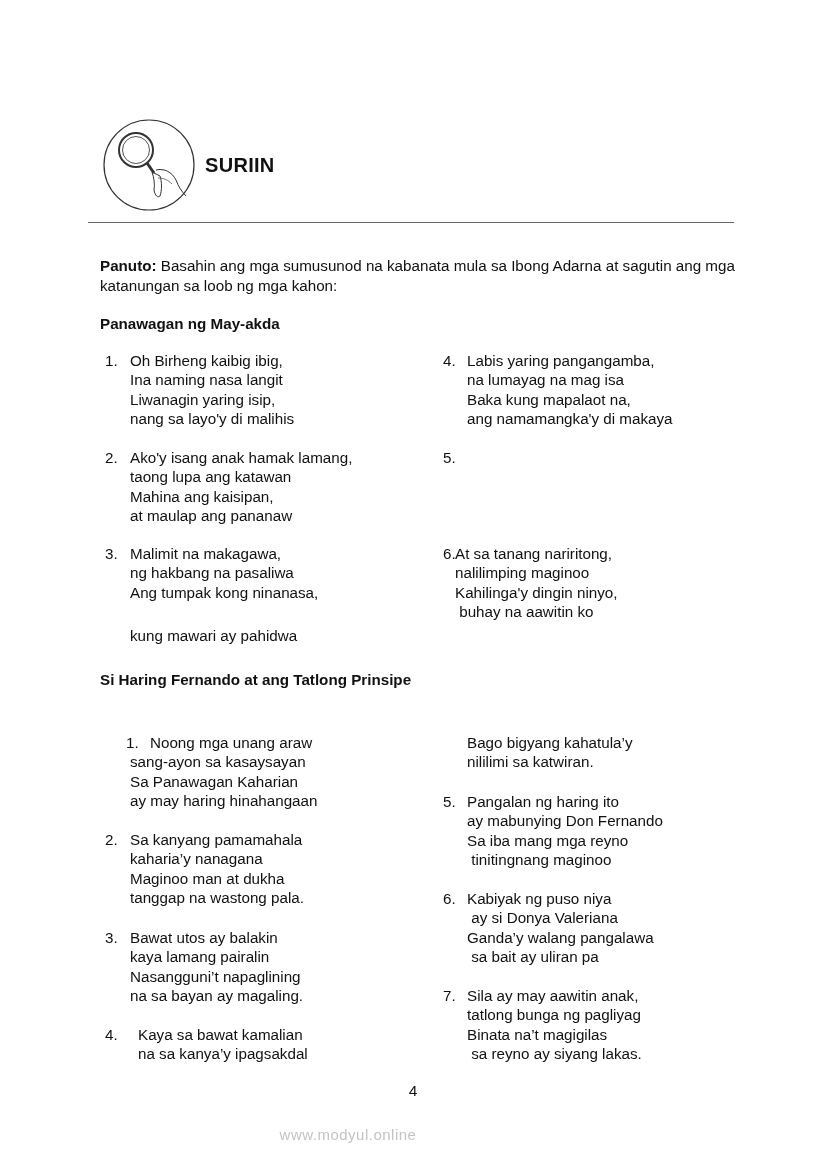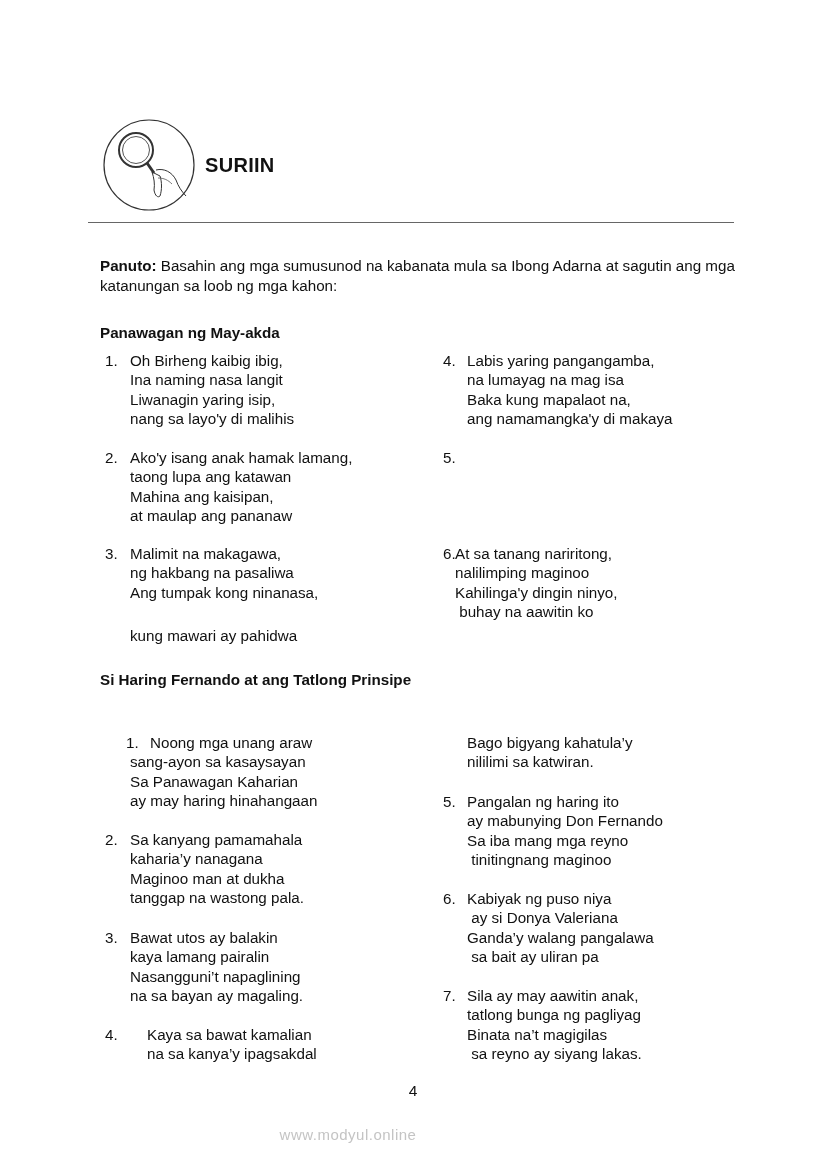--- a/index.html
+++ b/index.html
@@ -32,21 +32,21 @@
     <path d="M56 60 C62 60 66 62 70 66" fill="none" stroke="#555" stroke-width="0.8"></path>
   </svg>
 </div>
 <div class="abs section-title">SURIIN</div>
 <div class="abs divider"></div>
 
 <div class="abs instr">
   <b>Panuto:</b><span> Basahin ang mga sumusunod na kabanata mula sa Ibong Adarna at sagutin ang mga katanungan sa loob ng mga kahon:</span>
 </div>
 
-<div class="abs sub-heading" style="left:100px; top:324px;">Panawagan ng May-akda</div>
+<div class="abs sub-heading" style="left:100px; top:315px;">Panawagan ng May-akda</div>
 
 <div class="abs stanza" style="left:105px; top:351px;">
   <span class="num" style="left:0;">1.</span>
   <div style="margin-left:25px;">
     <span class="line">Oh Birheng kaibig ibig,</span>
     <span class="line">Ina naming nasa langit</span>
     <span class="line">Liwanagin yaring isip,</span>
     <span class="line">nang sa layo'y di malihis</span>
   </div>
 </div>
@@ -116,21 +116,21 @@
   <span class="num" style="left:0;">3.</span>
   <div style="margin-left:25px;">
     <span class="line">Bawat utos ay balakin</span>
     <span class="line">kaya lamang pairalin</span>
     <span class="line">Nasangguni’t napaglining</span>
     <span class="line">na sa bayan ay magaling.</span>
   </div>
 </div>
 <div class="abs stanza" style="left:105px; top:1025px;">
   <span class="num" style="left:0;">4.</span>
-  <div style="margin-left:42px;">
+  <div style="margin-left:33px;">
     <span class="line">Kaya sa bawat kamalian</span>
     <span class="line">na sa kanya’y ipagsakdal</span>
   </div>
 </div>
 
 <div class="abs stanza" style="left:467px; top:733px;">
   <span class="line">Bago bigyang kahatula’y</span>
   <span class="line">nililimi sa katwiran.</span>
 </div>
 <div class="abs stanza" style="left:443px; top:792px;">

